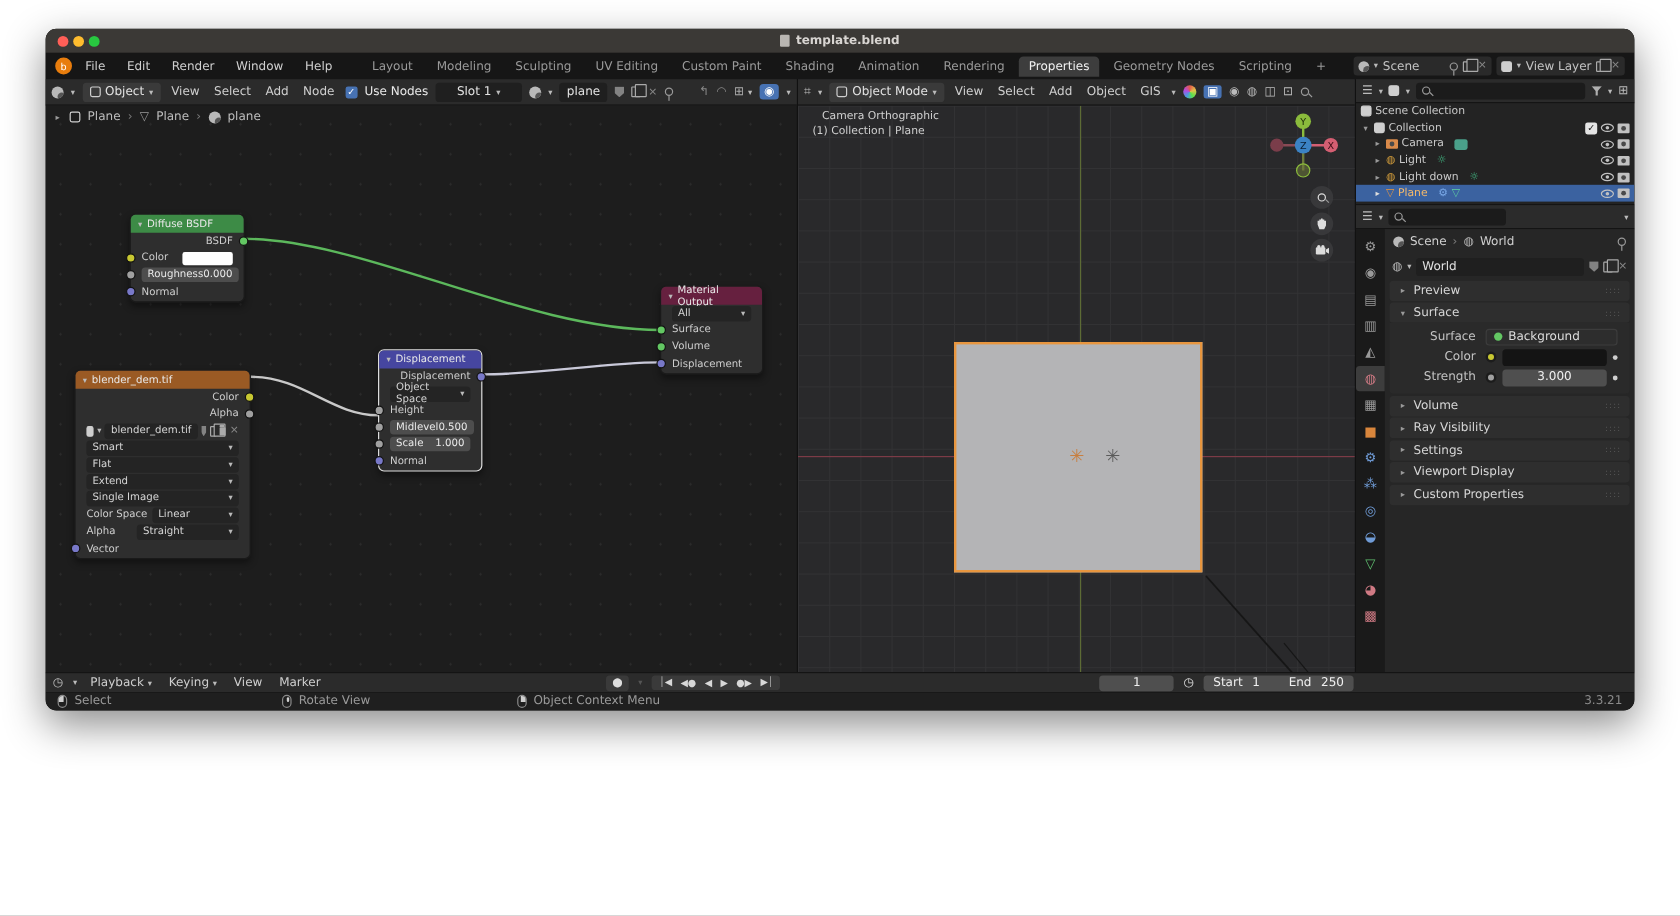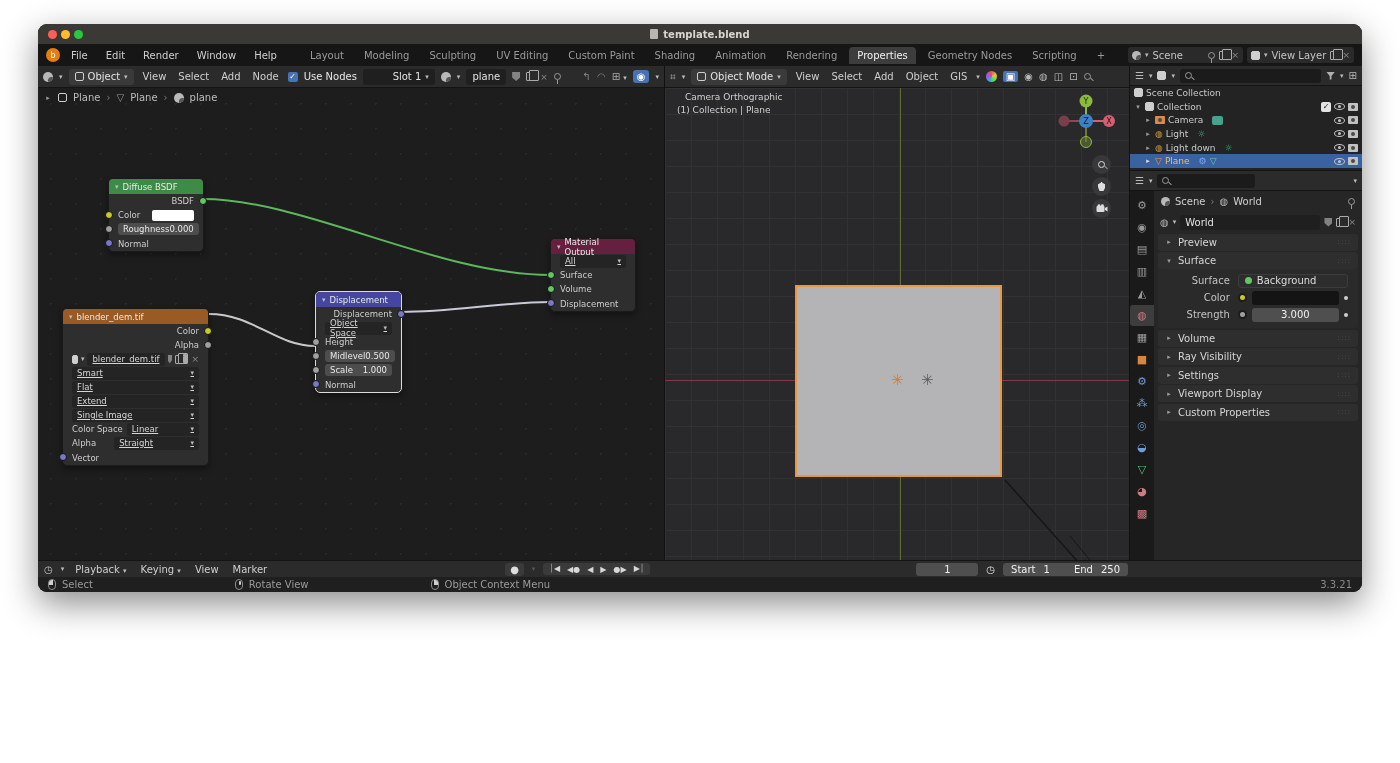--- a/index.html
+++ b/index.html
@@ -39,21 +39,21 @@
   .node-editor { width:627px; position:relative; background:#1d1d1d; background-image:radial-gradient(#2a2a2a 1px, transparent 1px); background-size:25px 25px; border-right:1px solid #111; }
   .breadcrumb { position:absolute; top:26px; left:6px; display:flex; align-items:center; gap:6px; color:#bdbdbd; z-index:5; }
   .node { position:absolute; background:#2f2f2fee; border:1px solid #1a1a1a; border-radius:5px; z-index:3; box-shadow:0 3px 6px rgba(0,0,0,.4); font-size:8.5px; }
   .node.sel { border-color:#dcdcdc; }
   .nhead { height:15px; border-radius:4px 4px 0 0; display:flex; align-items:center; gap:4px; padding:0 6px; color:#e8e8e8; font-size:8.5px; }
   .nrow { position:relative; height:14px; display:flex; align-items:center; padding:0 9px; color:#cdcdcd; }
   .nrow.right { justify-content:flex-end; }
   .sock { position:absolute; width:8px; height:8px; border-radius:50%; border:1px solid #121212; top:3px; }
   .sock.in { left:-4px; } .sock.out { right:-4px; }
   .nfield { background:#4d4d4d; border-radius:3px; height:12px; display:flex; align-items:center; justify-content:space-between; padding:0 5px; color:#e8e8e8; flex:1; }
-  .nselect { background:#242424; border-radius:3px; height:13px; display:flex; align-items:center; justify-content:space-between; padding:0 5px; color:#d5d5d5; flex:1;text-decoration:underline; }
+  .nselect { background:#242424; border-radius:3px; height:13px; display:flex; align-items:center; justify-content:space-between; padding:0 5px; color:#d5d5d5; flex:1; }
   .nwires { position:absolute; inset:0; z-index:2; }
 
   
   .viewport { width:465px; position:relative; background:#29292b; border-right:1px solid #111; overflow:hidden; }
   .vp-grid { position:absolute; left:0; right:0; top:22px; bottom:0;
     background-image:linear-gradient(#323234 1px, transparent 1px), linear-gradient(90deg,#323234 1px, transparent 1px);
     background-size:26px 26px; }
   .vp-overlay-text { position:absolute; color:#d0d0d0; font-size:9px; z-index:6; }
   .axis-x { position:absolute; left:0; right:0; height:1px; background:#7c3b46; z-index:1; }
   .axis-y { position:absolute; top:22px; bottom:0; width:1px; background:#5d6b35; z-index:1; }
@@ -182,21 +182,21 @@
           <span class="icsq"></span>
           <span>Object</span>
           <span class="chev">▾</span>
         </div>
         <span class="hmenu">View</span>
         <span class="hmenu">Select</span>
         <span class="hmenu">Add</span>
         <span class="hmenu">Node</span>
         <span class="checkbox">✓</span>
         <span style="color:#e8e8e8;">Use Nodes</span>
-        <div class="dropdown dark" style="width:72px;justify-content:flex-end;">
+        <div class="dropdown dark" style="width:72px;justify-content:center;">
           <span>Slot 1</span>
           <span class="chev">▾</span>
         </div>
         <span class="ball"></span>
           <span class="chev">▾</span>
         <div class="dropdown dark" style="flex:1;max-width:118px;">
           <span>plane</span>
         </div>
         <span class="shieldic"></span>
         <span class="copyic"></span>

